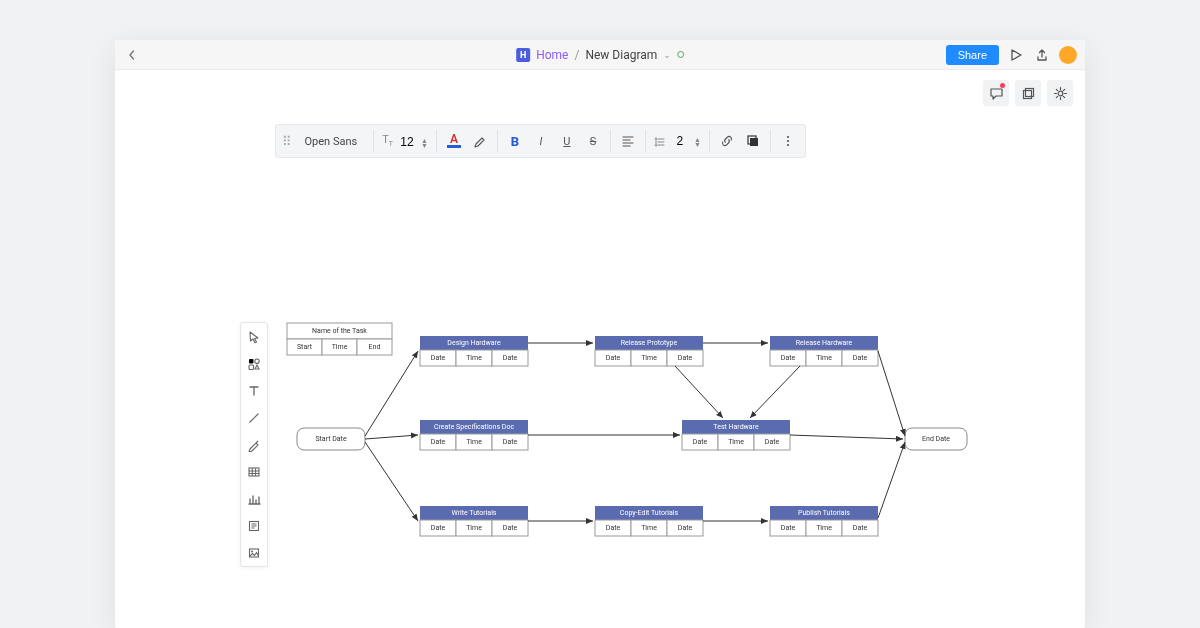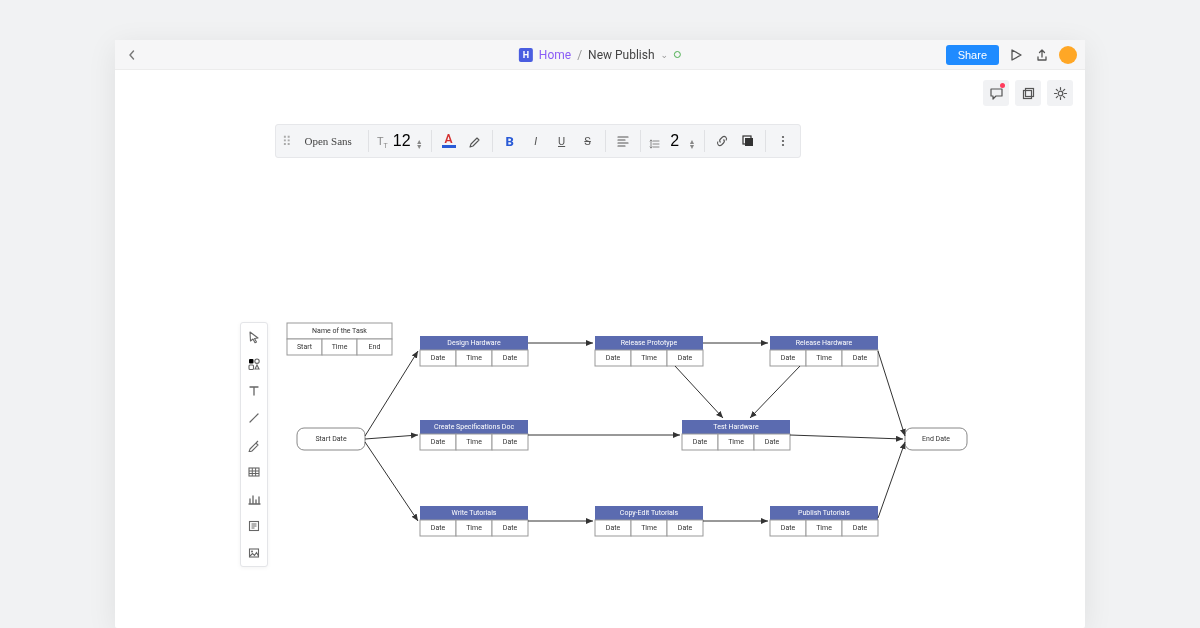--- a/index.html
+++ b/index.html
@@ -22,25 +22,25 @@
   .avatar { width:18px; height:18px; border-radius:50%; background:#ffa726; }
 
   
   .iconrow { position:absolute; right:12px; top:40px; display:flex; gap:6px; }
   .iconbtn { width:26px; height:26px; background:#f1f2f4; border-radius:3px; display:flex; align-items:center; justify-content:center; color:#555; cursor:pointer; position:relative; }
   .reddot { position:absolute; top:3px; right:4px; width:5px; height:5px; background:#ff3b5c; border-radius:50%; }
 
   
   .toolbar { position:absolute; left:160px; top:84px; height:34px; background:#f4f5f7; border:1px solid #e6e7ea; border-radius:3px; display:flex; align-items:center; padding:0 6px; gap:4px; font-size:11px; color:#333; }
   .tb-grip { color:#aaa; letter-spacing:-1px; font-size:13px; cursor:grab; }
-  .tb-font { padding:0 10px; color:#444;font-family:Liberation Serif, serif; }
+  .tb-font { padding:0 10px; color:#444; }
   .tb-div { width:1px; height:22px; background:#e0e1e4; margin:0 2px; }
   .tb-size { display:flex; align-items:flex-end; gap:4px; padding:0 2px; }
   .tb-size .tT { color:#888; font-size:11px; }
-  .tb-size input { width:20px; border:none; background:transparent; font-size:16px; text-align:center; }
+  .tb-size input { width:20px; border:none; background:transparent; font-size:12px; text-align:center; }
   .spinner { display:flex; flex-direction:column; line-height:5px; font-size:7px; color:#888; }
   .tb-btn { width:22px; height:22px; display:flex; align-items:center; justify-content:center; cursor:pointer; border-radius:2px; }
   .tb-btn.bold { color:#2a5bd7; font-weight:800; font-size:13px; }
   .tb-btn.ital { font-style:italic; color:#555; }
   .tb-btn.under { text-decoration:underline; color:#555; }
   .tb-btn.strike { text-decoration:line-through; color:#555; }
   .textcolor { display:flex; flex-direction:column; align-items:center; gap:1px; }
   .textcolor .A { font-size:12px; font-weight:600; color:#d32f2f; line-height:10px; }
   .textcolor .bar { width:14px; height:3px; background:#2a5bd7; }
   .hilite svg { display:block; }
@@ -68,21 +68,21 @@
   <div class="topbar">
     <div class="back">
       <svg width="10" height="10" viewBox="0 0 10 10">
           <path d="M6.5 1 L3 5 L6.5 9" stroke="currentColor" stroke-width="1.4" fill="none" stroke-linecap="round"></path>
         </svg>
     </div>
     <div class="crumb">
       <span class="logo">H</span>
       <span class="home">Home</span>
       <span class="sep">/</span>
-      <span class="doc">New Publish</span>
+      <span class="doc">New Diagram</span>
       <span class="chev">⌄</span>
       <span class="dot"></span>
     </div>
     <div class="topright">
       <button class="share">Share</button>
       <span class="tr-icon">
         <svg width="14" height="14" viewBox="0 0 14 14">
             <path d="M3 2 L12 7 L3 12 Z" fill="none" stroke="currentColor" stroke-width="1.3" stroke-linejoin="round"></path>
           </svg>
       </span>

